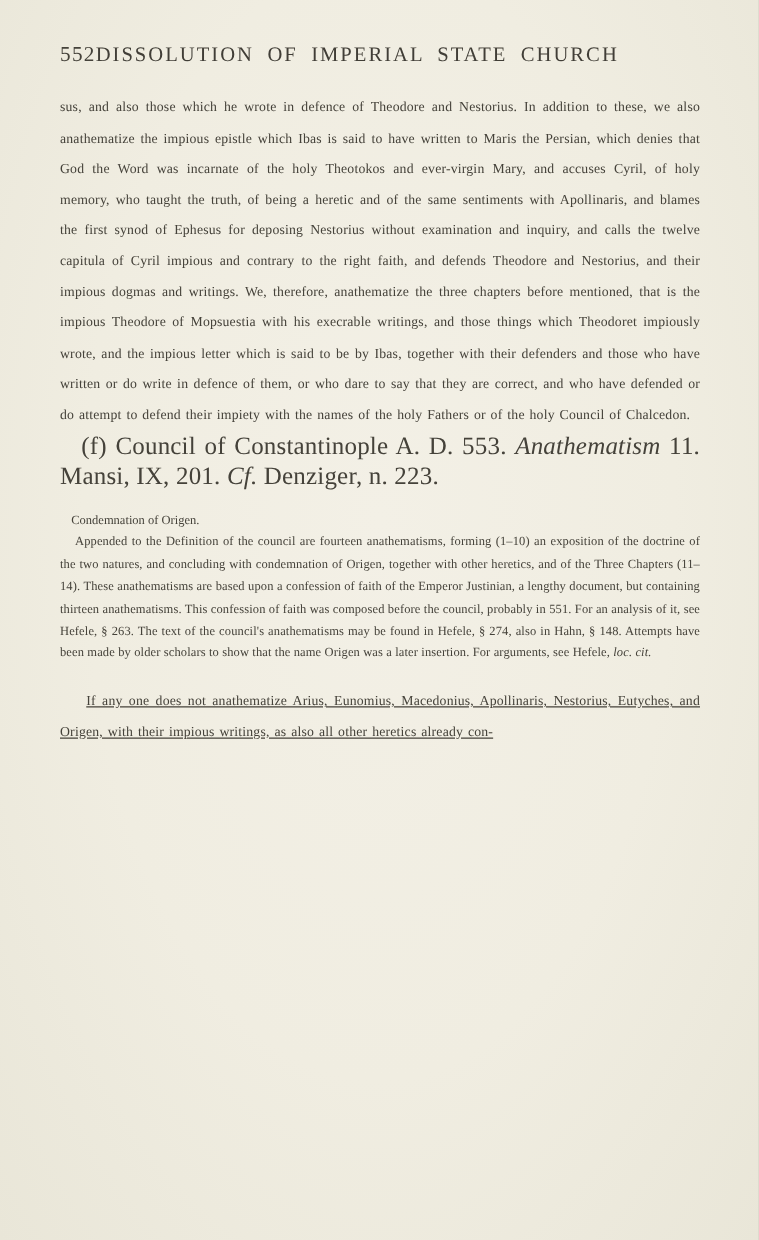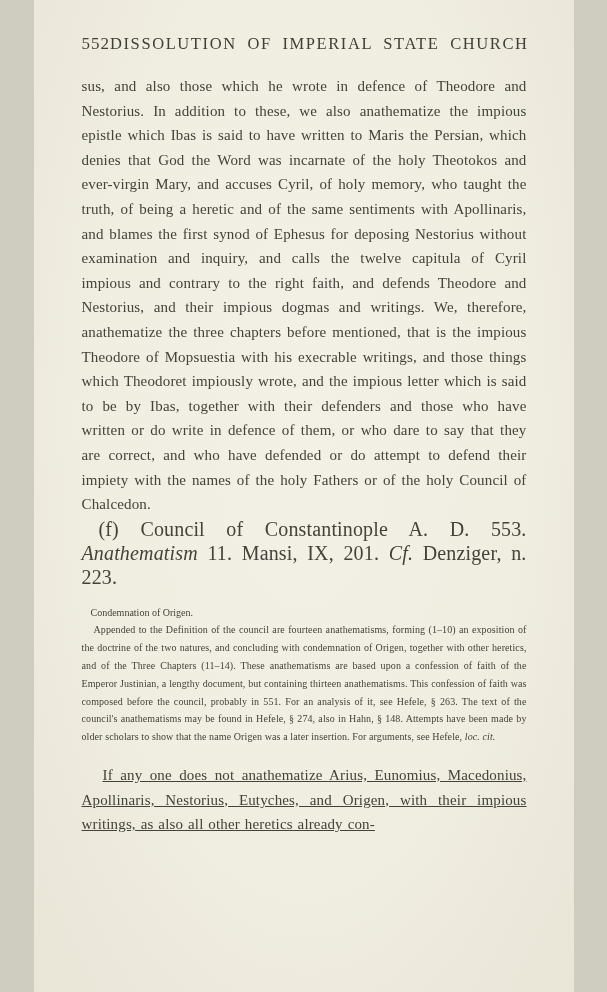--- a/index.html
+++ b/index.html
@@ -2,21 +2,21 @@
 <html><head>
 <meta charset="utf-8">
 <style>
   html, body {
     margin: 0;
     padding: 0;
     background: #cfccc0;
   }
   .page {
     position: relative;
-    width: 540px;
+    width: 607px;
     height: 992px;
     margin: 0 auto;
     box-sizing: border-box;
     padding: 34px 47px 28px 48px;
     background: radial-gradient(ellipse at 50% 42%, #f3f0e6 0%, #f0ede1 55%, #e9e6d8 100%);
     color: #45423a;
     font-family: "Liberation Serif", "DejaVu Serif", serif;
     overflow: hidden;
   }
   .running-head {
@@ -33,21 +33,21 @@
     flex: 1;
     text-align: left;
     font-size: 16.5px;
     letter-spacing: 1.6px;
     word-spacing: 5px;
     color: #413e37;
     white-space: nowrap;
   }
   p { margin: 0; }
   .body-text {
-    font-size: 15px;
+    font-size: 11px;
     line-height: 24.6px;
     text-align: justify;
     letter-spacing: 0.15px;
     word-spacing: 1px;
   }
   .continuation { margin-top: 4px; }
   .citation {
     font-size: 20px;
     line-height: 24px;
     text-align: justify;

